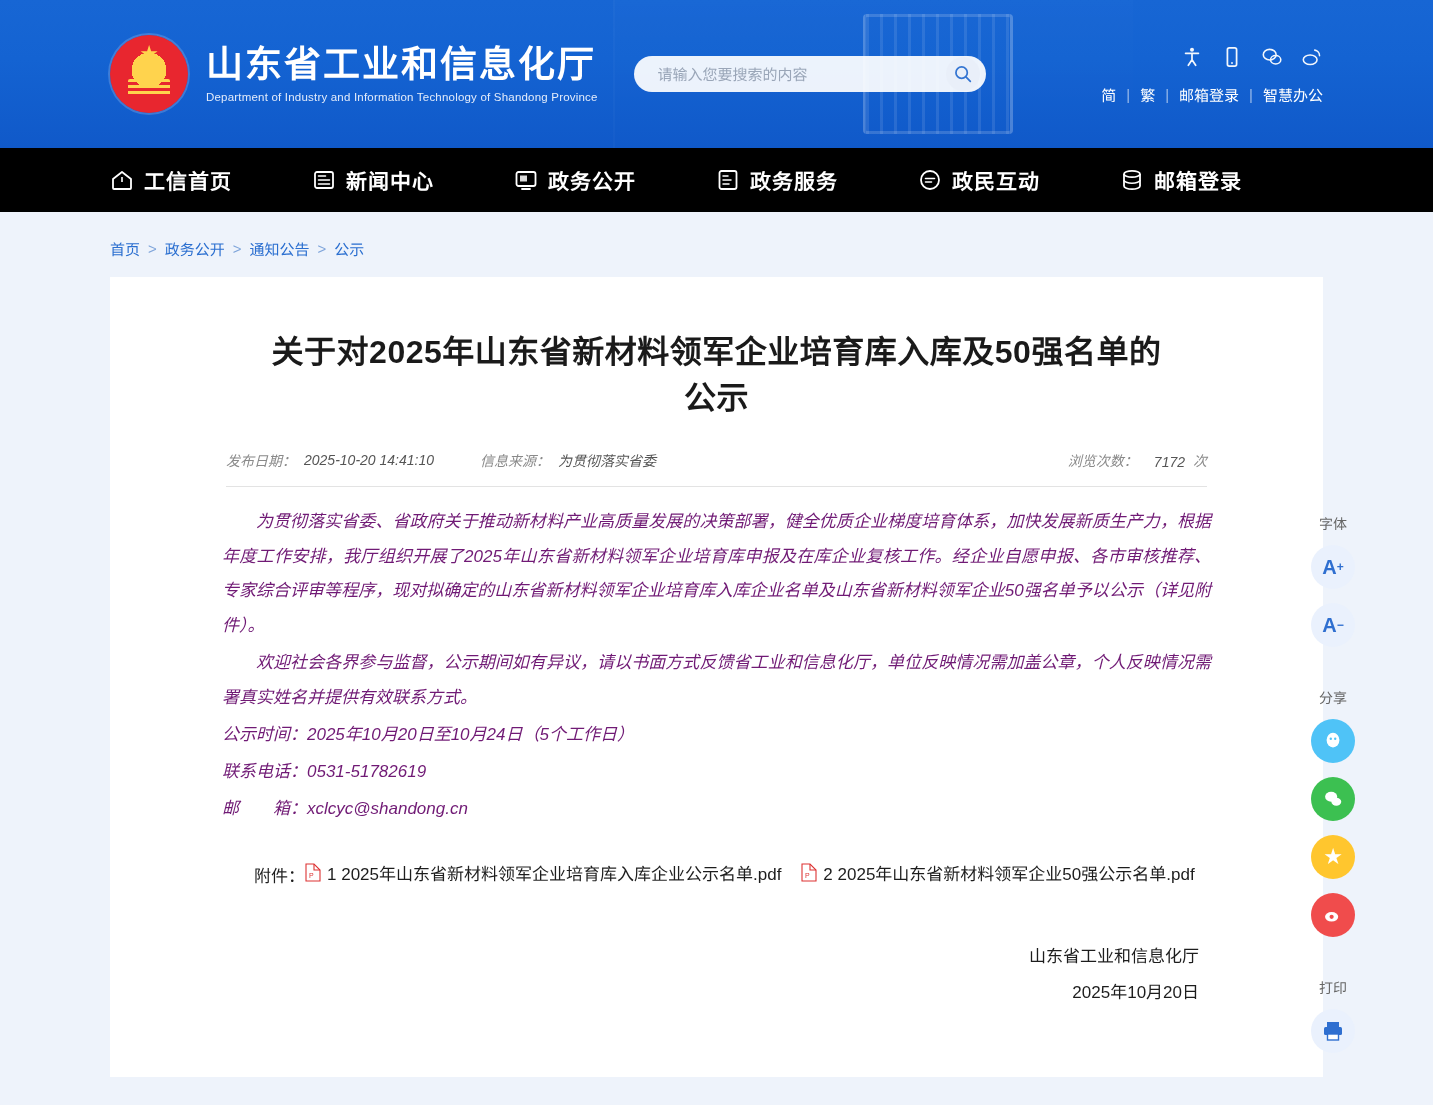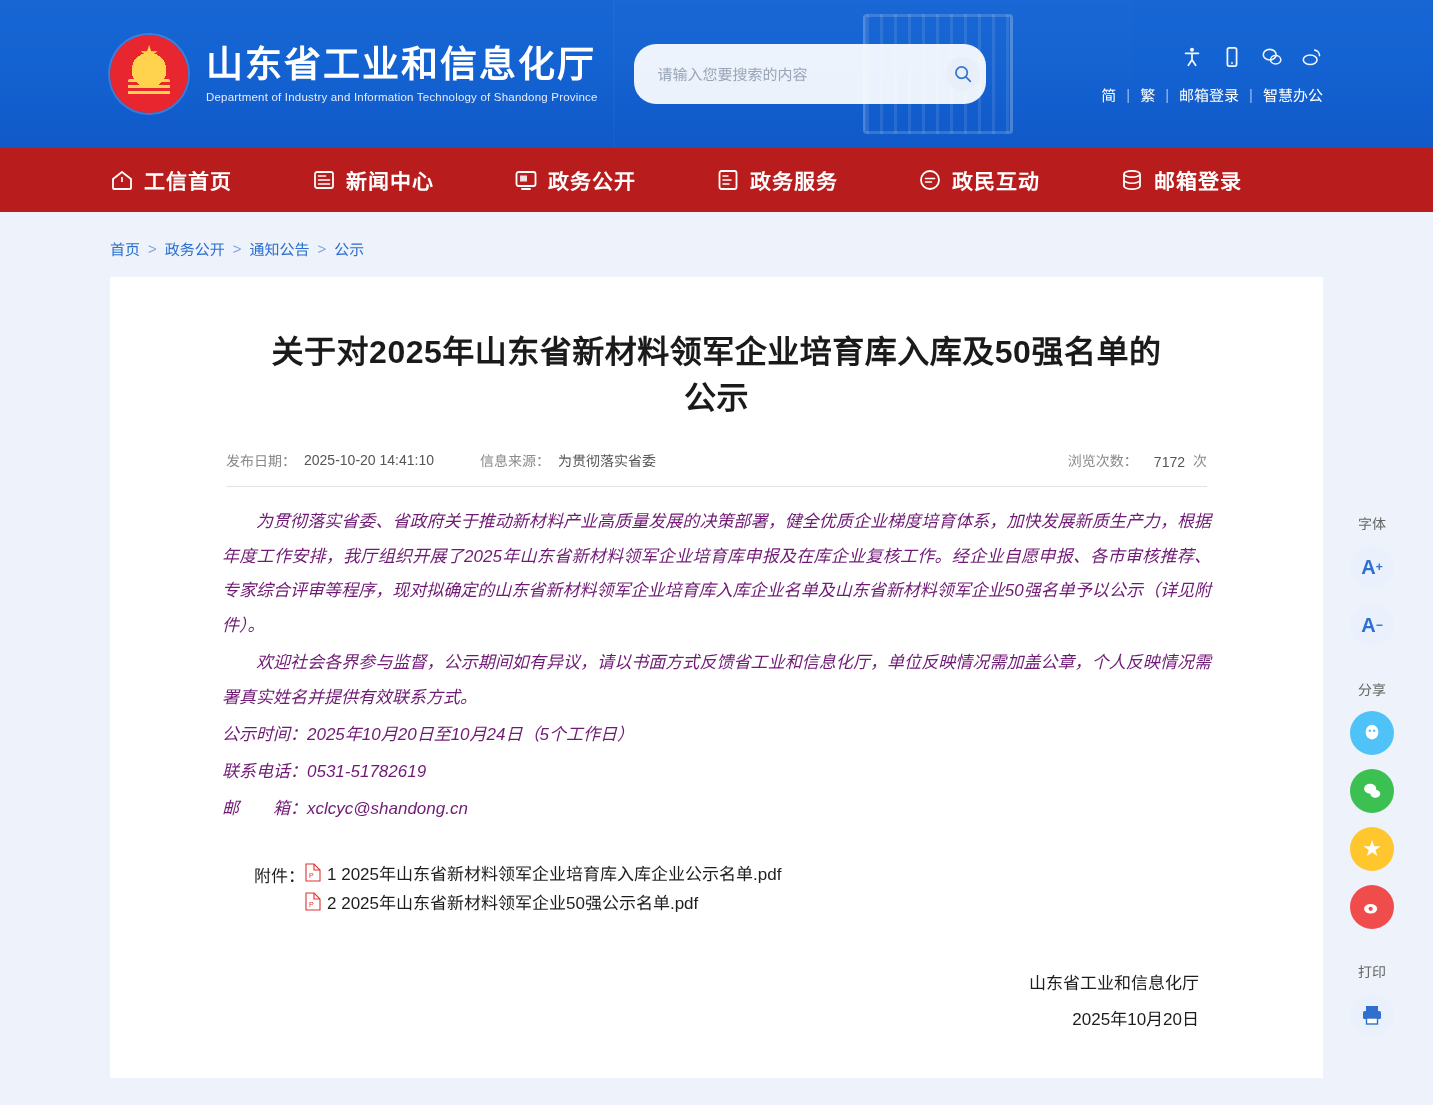--- a/index.html
+++ b/index.html
@@ -58,21 +58,21 @@
   .site-title-block { margin-left: 18px; }
   .site-title {
     color: #fff; font-size: 37px; font-weight: 700; letter-spacing: 2px;
     line-height: 1.08; white-space: nowrap;
   }
   .site-subtitle {
     color: #e3ecfb; font-size: 11.5px; letter-spacing: .2px; margin-top: 6px; white-space: nowrap;
   }
   .searchbox {
     margin-left: 36px;
-    width: 352px; height: 60px;
+    width: 352px; height: 36px;
     background: rgba(255,255,255,.92);
     border-radius: 22px;
     display: flex; align-items: center;
     padding: 0 6px 0 22px;
   }
   .searchbox input {
     flex: 1; border: 0; outline: 0; background: transparent;
     font-size: 15px; color: #333;
     font-family: "Liberation Sans", sans-serif;
   }
@@ -86,21 +86,21 @@
     margin-left: auto; text-align: right; color: #fff; padding-top: 2px;
   }
   .social-row { display: flex; gap: 18px; justify-content: flex-end; margin-bottom: 16px; }
   .social-ic { width: 22px; height: 22px; opacity: .95; display: block; }
   .links-row { font-size: 15px; color: #fff; display: flex; gap: 10px; align-items: center; justify-content: flex-end; }
   .links-row a { color: #fff; text-decoration: none; }
   .links-sep { color: rgba(255,255,255,.55); }
 
   
   .nav {
-    height: 64px; background: #b91c1c;
+    height: 64px; background: #000000;
     display: flex; align-items: center; padding: 0 110px; gap: 0;
   }
   .nav-item {
     display: flex; align-items: center; gap: 10px;
     color: #fff; font-size: 21px; font-weight: 700; letter-spacing: 1px;
     padding: 0 38px 0 0; margin-right: 42px; cursor: pointer; white-space: nowrap;
   }
   .nav-item:last-child { margin-right: 0; }
   .nav-ic { width: 24px; height: 24px; display: block; }
 
@@ -118,46 +118,47 @@
     position: relative;
   }
   .art-title {
     text-align: center; color: #1a1a1a; font-size: 32px; font-weight: 700;
     line-height: 1.45; letter-spacing: .5px; margin: 0 46px;
   }
   .meta {
     display: flex; align-items: center;
     font-size: 14px; color: #777; margin-top: 28px;
     padding: 0 4px 16px;
+    font-style: italic;
   }
   .meta .m-label { color: #8a8a8a; }
   .meta .m-val { color: #555; margin-left: 8px; }
   .meta .m-group { display: flex; align-items: center; margin-right: 46px; }
   .meta .m-right { margin-left: auto; display: flex; align-items: flex-end; gap: 8px; }
   .divider { height: 1px; background: #e3e3e3; margin: 0 4px 18px; }
 
   .body-text { color: #701a75; font-size: 17px; line-height: 2.05; font-style: italic; }
   .body-text p { margin: 0 0 2px; text-align: justify; }
   .indent { text-indent: 2em; }
 
   .attach-block { margin-top: 34px; font-size: 17px; color: #1d1d1d; margin-left: 32px; }
   .attach-row { display: flex; align-items: baseline; }
   .attach-label { white-space: nowrap; }
-  .attach-items { display: flex; flex-direction: column; gap: 4px; }
+  .attach-items { display: flex; flex-direction: row; gap: 20px; }
   .attach-item { display: flex; align-items: center; gap: 6px; }
   .pdf-ic { width: 16px; height: 19px; flex: 0 0 auto; }
   .attach-item a { color: #1d1d1d; text-decoration: none; }
 
   .signature { margin-top: 52px; text-align: right; font-size: 17px; color: #1d1d1d; line-height: 2.1; padding-right: 12px; }
 
   
   .rail {
-    position: absolute; right: 13px; top: 236px; width: 96px;
-    display: flex; flex-direction: column; align-items: center;
-    gap: 0; text-align: center;
+    position: absolute; right: 26px; top: 236px; width: 96px;
+    display: flex; flex-direction: column; align-items: flex-start;
+    gap: 8px; text-align: center;
   }
   .rail-group { margin-bottom: 18px; display: flex; flex-direction: column; align-items: center; }
   .rail-label { font-size: 14px; color: #666; margin-bottom: 12px; }
   .rail-btn {
     width: 44px; height: 44px; border-radius: 50%;
     display: flex; align-items: center; justify-content: center;
     margin-bottom: 14px; cursor: pointer;
   }
   .rail-font { background: #eaf1fd; color: #2f6fd0; font-size: 20px; font-weight: 700; }
   .ic-round { width: 44px; height: 44px; border-radius: 50%; display: flex; align-items: center; justify-content: center; color: #fff; font-size: 20px; }

